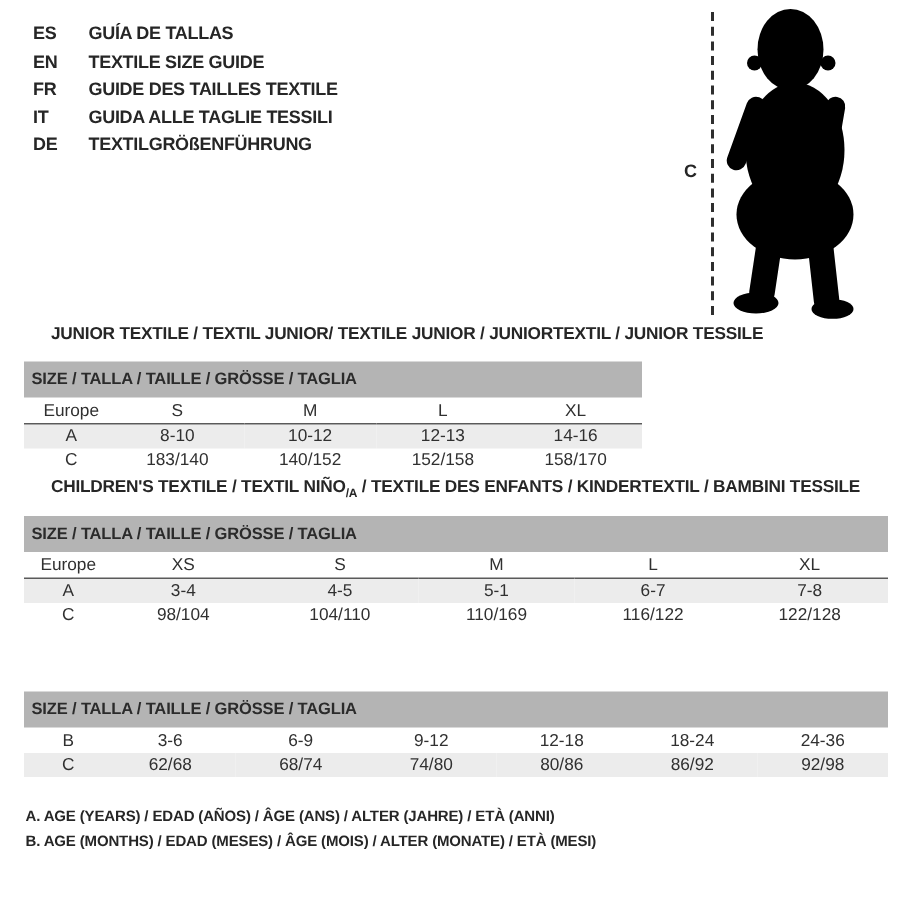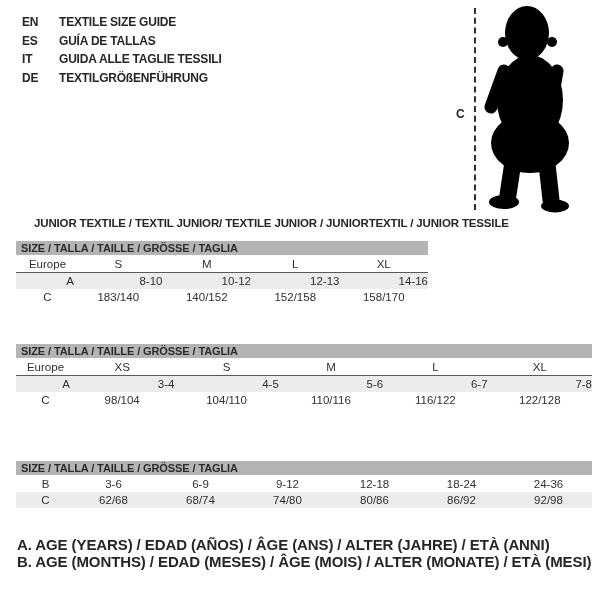--- a/index.html
+++ b/index.html
@@ -16,42 +16,46 @@
   .measure-line{position:absolute;left:474px;top:8px;height:202px;width:0;border-left:2px dashed #2e2e2e;}
   .height-label{position:absolute;left:456px;top:107px;font-weight:bold;font-size:12px;}
   .silhouette{position:absolute;left:477px;top:3px;}
   
   .tbl-title{position:absolute;left:18px;font-weight:bold;font-size:11.5px;letter-spacing:-0.15px;white-space:nowrap;margin-left:16px;}
   .tbl-title .subscript{font-size:8px;vertical-align:sub;}
   .two-line{line-height:17px;}
   table.size-table{position:absolute;left:16px;border-collapse:collapse;table-layout:fixed;font-size:11.5px;color:#303030;}
   table.size-table td{vertical-align:middle;text-align:center;padding:0;white-space:nowrap;}
   td.bar-cell{background:#b4b4b4;text-align:left !important;padding-left:5px !important;
-              font-weight:bold;font-size:11px;color:#2b2b2b;height:14px;letter-spacing:-0.1px;}
+              font-weight:bold;font-size:11px;color:#2b2b2b;height:24px;letter-spacing:-0.1px;}
   tr.head-row td{height:17px;font-size:11.5px;}
   tr.row-shaded td{background:#ececec;height:16px;}
-  tr.sep td{border-top:1px solid #5a5a5a;text-align:right;}
+  tr.sep td{border-top:1px solid #5a5a5a;}
   tr.row-plain td{height:15px;}
   td.row-label{text-align:center;padding-left:5px !important;}
   
-  .footnotes{position:absolute;left:17px;top:536px;font-weight:bold;font-size:15px;line-height:17.2px;letter-spacing:-0.1px;}
+  .footnotes{position:absolute;left:17px;top:536px;font-weight:bold;font-size:10px;line-height:17.2px;letter-spacing:-0.1px;}
 </style>
 </head>
 <body>
 
 <div class="canvas">
 
   <div class="lang-header">
     <div class="lang-row">
+      <span class="lang-code">ES</span>
+      <span class="lang-title">GUÍA DE TALLAS</span>
+    </div>
+    <div class="lang-row">
       <span class="lang-code">EN</span>
       <span class="lang-title">TEXTILE SIZE GUIDE</span>
     </div>
     <div class="lang-row">
-      <span class="lang-code">ES</span>
-      <span class="lang-title">GUÍA DE TALLAS</span>
+      <span class="lang-code">FR</span>
+      <span class="lang-title">GUIDE DES TAILLES TEXTILE</span>
     </div>
     <div class="lang-row">
       <span class="lang-code">IT</span>
       <span class="lang-title">GUIDA ALLE TAGLIE TESSILI</span>
     </div>
     <div class="lang-row">
       <span class="lang-code">DE</span>
       <span class="lang-title">TEXTILGRÖßENFÜHRUNG</span>
     </div>
   </div>
@@ -104,20 +108,23 @@
     <tr class="row-plain">
       <td class="row-label">C</td>
       <td>183/140</td>
       <td>140/152</td>
       <td>152/158</td>
       <td>158/170</td>
     </tr>
   </tbody>
     </table>
 
+  <div class="tbl-title" style="top:319px">
+    <span>CHILDREN'S TEXTILE / TEXTIL NIÑO</span><span class="subscript">/A</span><span> / TEXTILE DES ENFANTS / KINDERTEXTIL / BAMBINI TESSILE</span>
+  </div>
   <table class="size-table" style="top:344px;width:576px">
     <colgroup>
         <col style="width:54px">
         <col>
         <col>
         <col>
         <col>
         <col>
       </colgroup>
     <tbody>
@@ -129,29 +136,29 @@
       <td>XS</td>
       <td>S</td>
       <td>M</td>
       <td>L</td>
       <td>XL</td>
     </tr>
     <tr class="row-shaded sep">
       <td class="row-label">A</td>
       <td>3-4</td>
       <td>4-5</td>
-      <td>5-6</td>
+      <td>5-1</td>
       <td>6-7</td>
       <td>7-8</td>
     </tr>
     <tr class="row-plain">
       <td class="row-label">C</td>
       <td>98/104</td>
       <td>104/110</td>
-      <td>110/116</td>
+      <td>110/169</td>
       <td>116/122</td>
       <td>122/128</td>
     </tr>
   </tbody>
     </table>
 
   <div class="tbl-title two-line" style="top:423px">
   </div>
   <table class="size-table" style="top:461px;width:576px">
     <colgroup>

